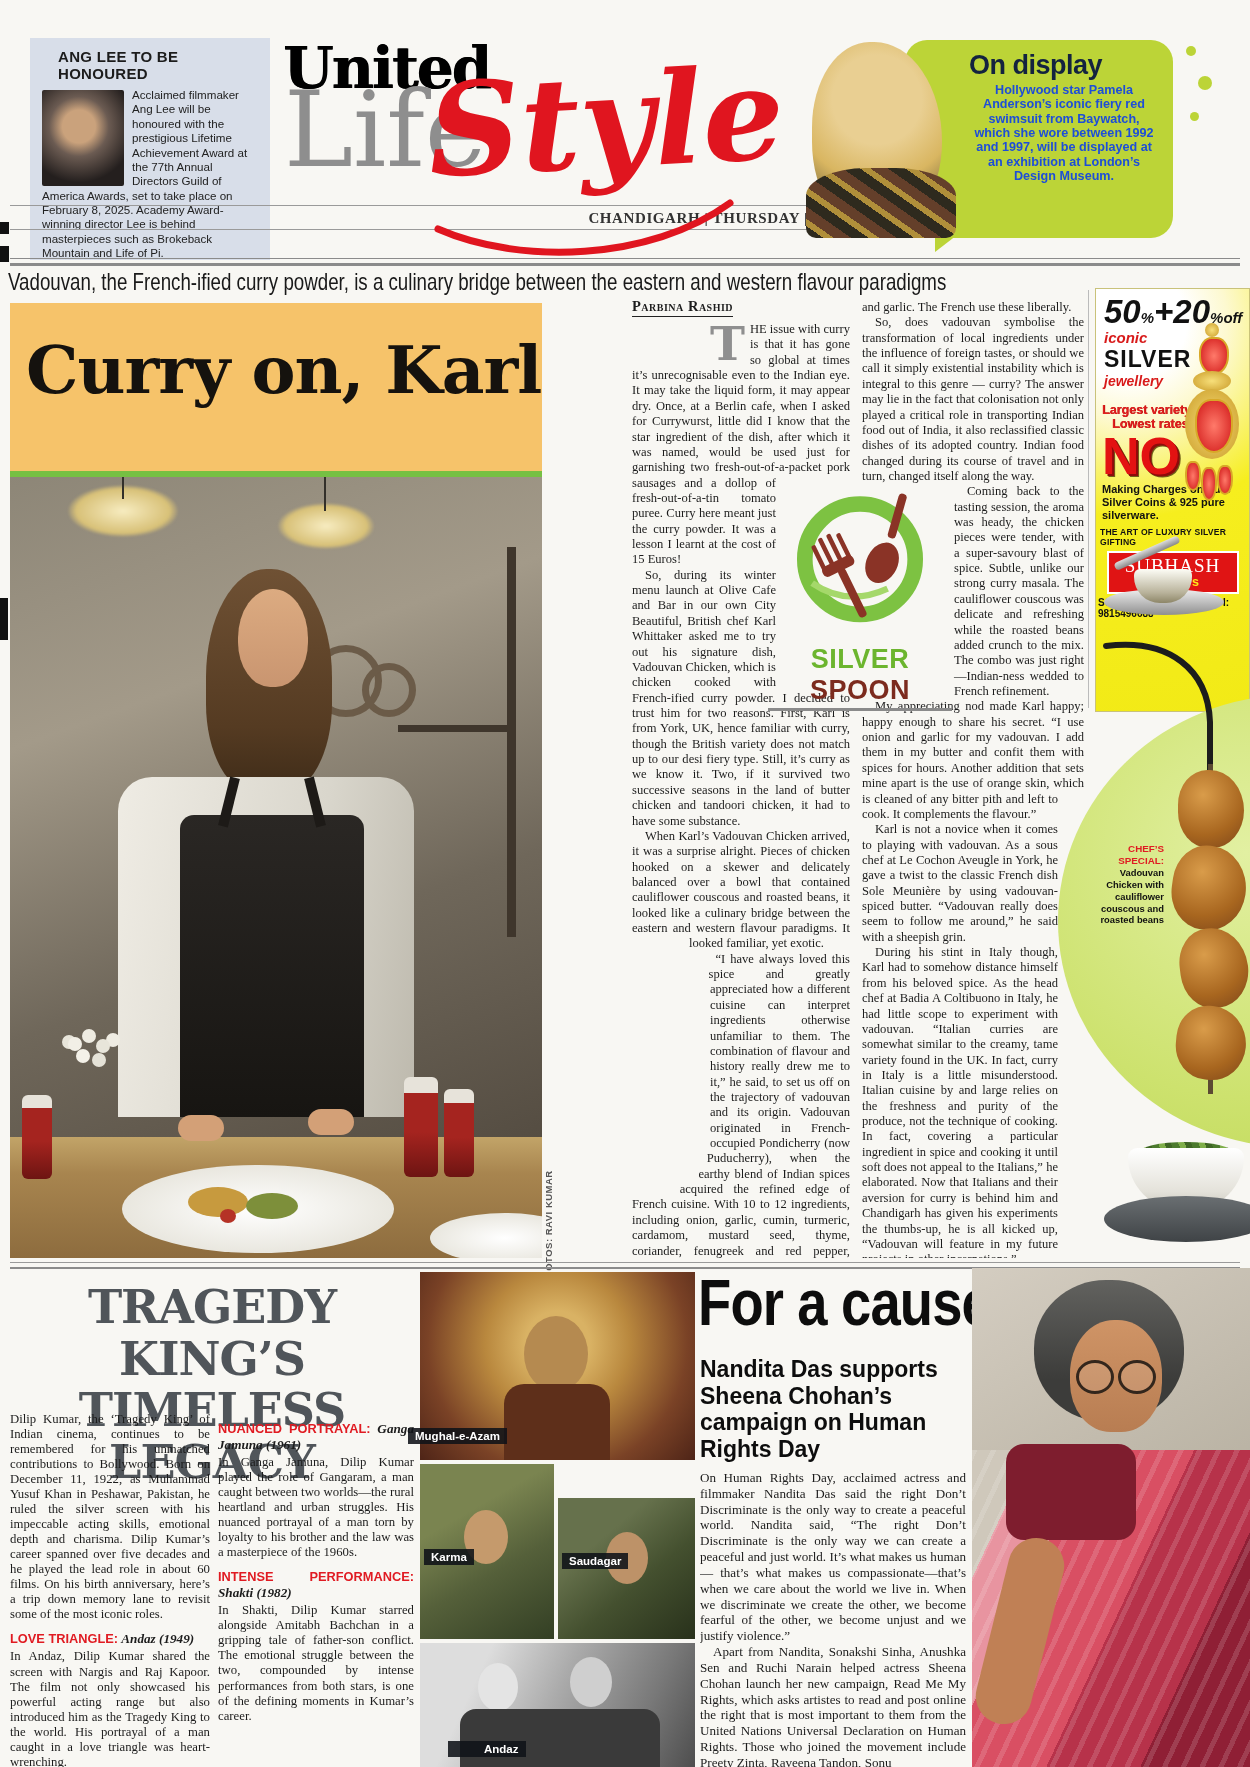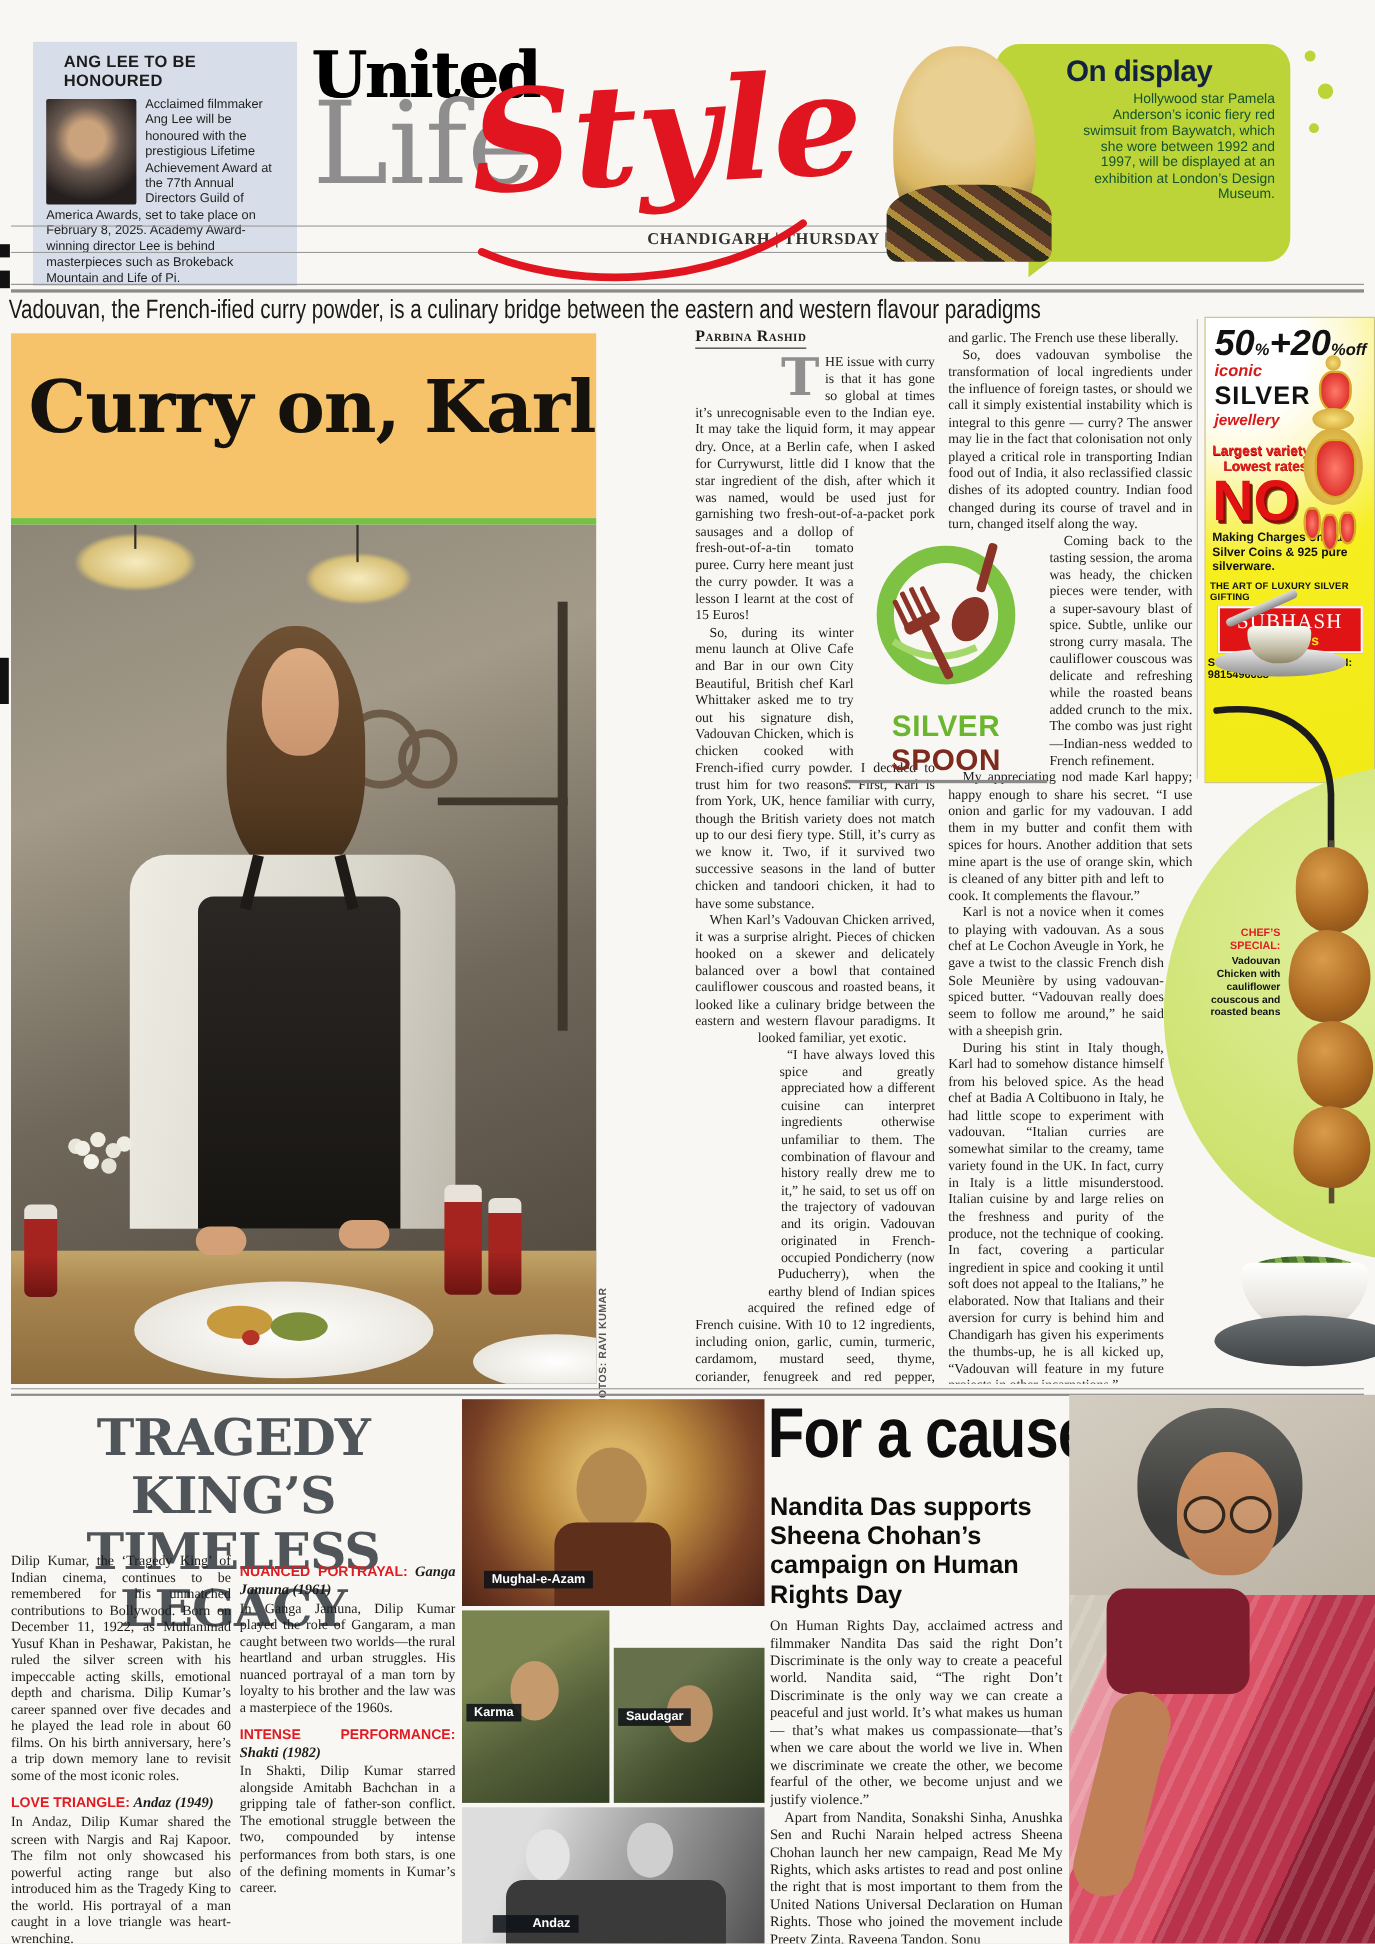--- a/index.html
+++ b/index.html
@@ -21,21 +21,21 @@
   .styl{left:428px;top:58px;font-family:"DejaVu Serif",serif;font-style:italic;font-weight:bold;
         font-size:128px;color:#e0151f;line-height:1;transform:rotate(-3deg);z-index:6;}
   .swash{left:430px;top:195px;z-index:6;}
   .pam{left:812px;top:42px;width:130px;height:192px;border-radius:46% 54% 50% 50%;z-index:5;
        background:radial-gradient(circle at 50% 30%,#e9cf92 0 30%,#d9b661 55%,#7a6a3c 80%,#4c4526 100%);}
   .pamdress{left:806px;top:168px;width:150px;height:70px;border-radius:40% 40% 10px 10px;z-index:5;
        background:repeating-linear-gradient(35deg,#2e2a1e 0 10px,#b08f3a 10px 16px,#643f2a 16px 26px);}
   .bubble{left:905px;top:40px;width:268px;height:198px;background:#bcd437;border-radius:22px;z-index:4;
           padding:10px 14px 10px 64px;box-sizing:border-box;font-family:"Liberation Sans",sans-serif;}
   .bubble h2{margin:0 0 2px;font-size:27px;color:#13233f;letter-spacing:-.5px;}
-  .bubble p{margin:0;font-size:12.6px;line-height:1.14;color:#14532d;font-weight:normal;text-align:right;}
+  .bubble p{margin:0;font-size:12.6px;line-height:1.14;color:#1d4ed8;font-weight:bold;text-align:center;}
   .bubble-tail{left:935px;top:232px;width:0;height:0;border-left:26px solid #bcd437;border-bottom:20px solid transparent;z-index:4;}
   .gdot{background:#bcd437;border-radius:50%;}
   .dateline{left:10px;top:205px;width:955px;height:25px;border-top:1px solid #9a9a9a;border-bottom:1px solid #9a9a9a;
             font-size:15px;font-weight:bold;letter-spacing:.6px;color:#333;text-align:right;line-height:25px;padding-right:4px;box-sizing:border-box;}
   .bigrule{left:10px;top:258px;width:1230px;height:4px;border-top:1.5px solid #8b8b8b;border-bottom:3px solid #8b8b8b;}
   
   .strap{left:8px;top:268px;width:1240px;font-family:"Liberation Sans",sans-serif;font-size:24px;color:#191919;
          transform:scaleX(.78);transform-origin:left;white-space:nowrap;}
   .hbox{left:10px;top:303px;width:532px;height:168px;background:#f6c36a;}
   .hbox h1{margin:0;padding:28px 0 0 16px;font-family:"DejaVu Serif",serif;font-weight:bold;font-size:66px;
@@ -374,21 +374,21 @@
     </div>
     <p>In Shakti, Dilip Kumar starred alongside Amitabh Bachchan in a gripping tale of father-son conflict. The emotional struggle between the two, compounded by intense performances from both stars, is one of the defining moments in Kumar’s career.</p>
 
   </div>
 
   <div class="abs still" style="left:420px;top:1272px;width:275px;height:188px;
        background:radial-gradient(circle at 50% 38%,#d9b264 0 18%,#b9883e 40%,#7a4226 72%,#4e2417);">
     <div class="abs" style="left:104px;top:44px;width:64px;height:76px;border-radius:50%;background:#b58a50;"></div>
     <div class="abs" style="left:84px;top:112px;width:106px;height:80px;border-radius:20px 20px 0 0;background:#5e2f1a;"></div>
   </div>
-  <div class="cap" style="left:440px;top:1428px;">Mughal-e-Azam</div>
+  <div class="cap" style="left:408px;top:1428px;">Mughal-e-Azam</div>
 
   <div class="abs still" style="left:420px;top:1464px;width:134px;height:175px;
        background:linear-gradient(150deg,#7a8450 0 30%,#55603a 60%,#333f24);">
     <div class="abs" style="left:44px;top:46px;width:44px;height:54px;border-radius:50%;background:#c59a6c;"></div>
   </div>
   <div class="cap" style="left:424px;top:1549px;">Karma</div>
 
   <div class="abs still" style="left:558px;top:1498px;width:137px;height:141px;
        background:linear-gradient(140deg,#66714c 0 30%,#44502f 60%,#28311b);">
     <div class="abs" style="left:48px;top:34px;width:42px;height:52px;border-radius:50%;background:#bd9268;"></div>

